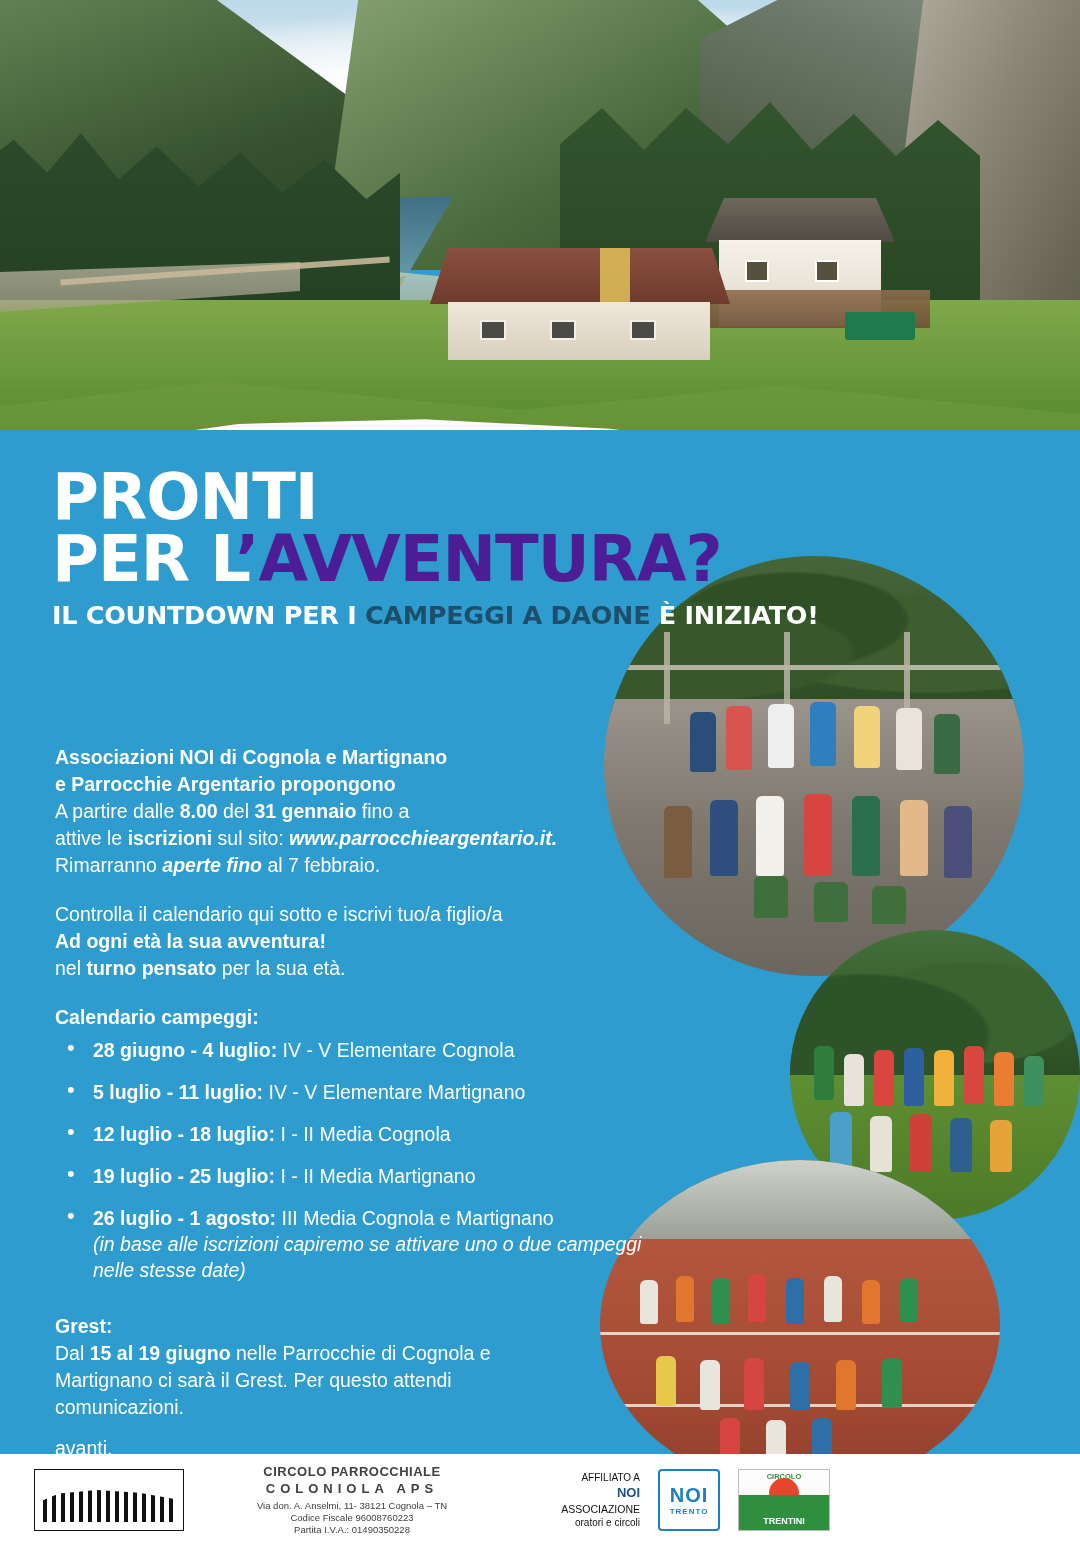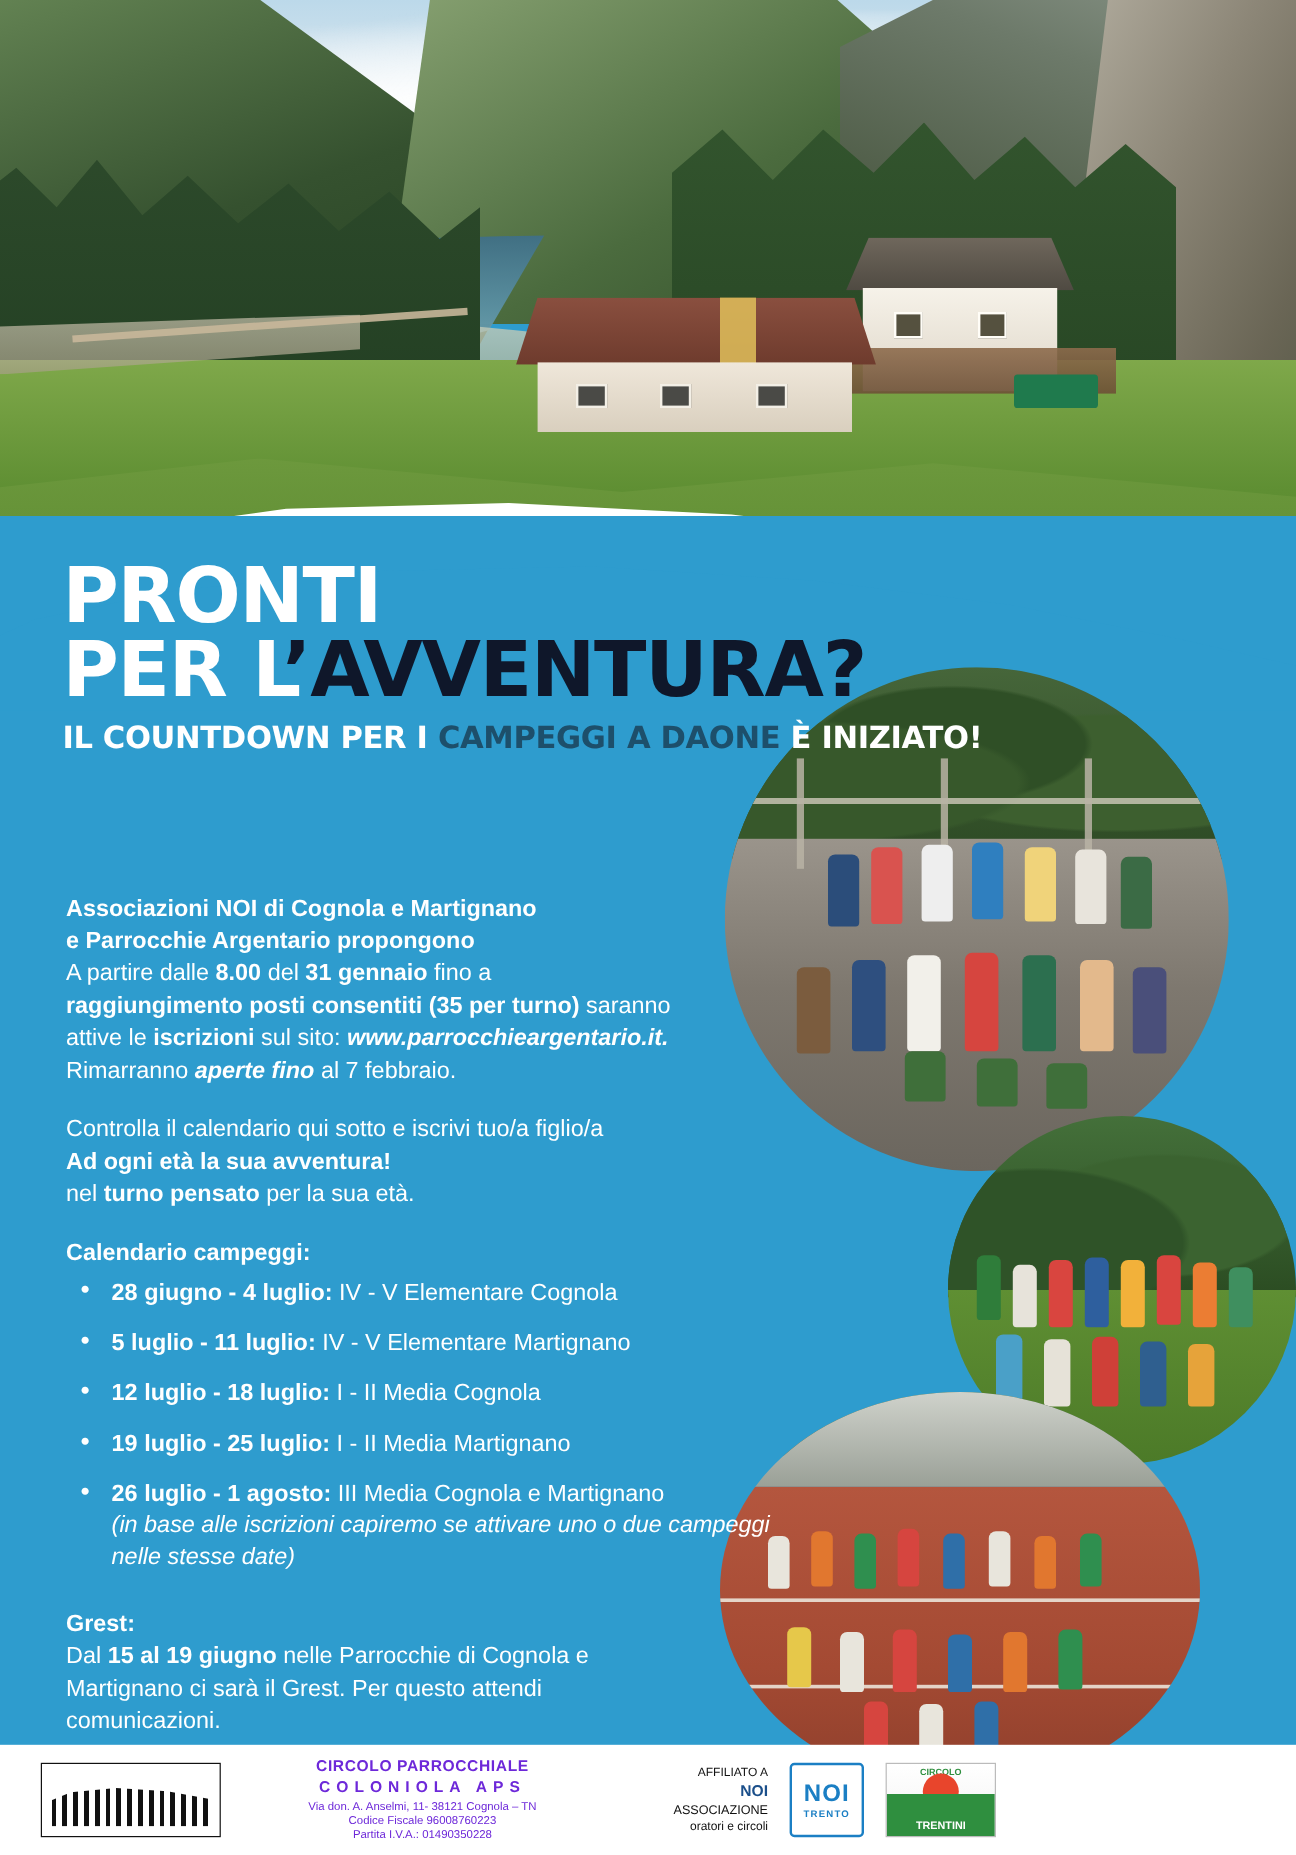--- a/index.html
+++ b/index.html
@@ -172,21 +172,21 @@
   }
   .h1 {
     font-family:"DejaVu Sans", sans-serif;
     font-weight:bold;
     font-size:64px;
     line-height:62px;
     letter-spacing:-1px;
     color:#ffffff;
     margin:0;
   }
-  .h1 .dark { color:#0f172a; }
+  .h1 .dark { color:#4c1d95; }
   .h2 {
     margin:10px 0 0 0;
     font-family:"DejaVu Sans", sans-serif;
     font-weight:bold;
     font-size:25.5px;
     letter-spacing:-0.3px;
     color:#ffffff;
     white-space:nowrap;
   }
   .h2 .dark { color:#1d4f6b; }
@@ -274,21 +274,21 @@
     border:1px solid #111; background:#fff;
     display:flex; align-items:center; justify-content:center;
     overflow:hidden;
   }
   .logo-colonia { width:150px; height:62px; position:relative; }
   .logo-colonia .bld {
     position:absolute; left:8px; bottom:8px; width:134px; height:34px;
     background:repeating-linear-gradient(90deg,#111 0 4px,#fff 4px 9px);
     clip-path: polygon(0 36%, 12% 16%, 40% 6%, 72% 14%, 100% 34%, 100% 100%, 0 100%);
   }
-  .footer-text { width:300px; text-align:center; color:#6d28d9; line-height:1.25; }
+  .footer-text { width:300px; text-align:center; color:#404040; line-height:1.25; }
   .ft-l1 { font-size:13px; font-weight:bold; letter-spacing:.5px; }
   .ft-l2 { font-size:13px; font-weight:bold; letter-spacing:5px; }
   .ft-l3 { font-size:9.5px; margin-top:3px; }
   .ft-l4 { font-size:9.5px; }
   .ft-l5 { font-size:9.5px; }
   .affil { width:120px; color:#111; font-size:10px; line-height:1.35;text-align:right; }
   .affil .big { font-weight:bold; font-size:13px; color:#1b4f8a; }
   .affil .b2 { font-weight:normal; font-size:10.5px; }
   .noi-logo {
     width:62px; height:62px; border:2px solid #1b7fc4; border-radius:4px;
@@ -430,21 +430,20 @@
     <div class="h1"><span>PER L</span><span class="dark">’AVVENTURA?</span></div>
     <div class="h2"><span>IL COUNTDOWN PER I</span> <span class="dark">CAMPEGGI A DAONE</span> <span>È INIZIATO!</span></div>
   </div>
 
   <div class="body">
 
     <div>
       <div class="p bold">Associazioni NOI di Cognola e Martignano</div>
       <div class="p bold">e Parrocchie Argentario propongono</div>
       <div class="p"><span>A partire dalle </span><b>8.00</b><span> del </span><b>31 gennaio</b><span> fino a</span></div>
-      <div class="p"><b>raggiungimento posti consentiti (35 per turno)</b><span> saranno</span></div>
       <div class="p"><span>attive le </span><b>iscrizioni</b><span> sul sito: </span><i class="bold">www.parrocchieargentario.it.</i></div>
       <div class="p"><span>Rimarranno </span><i class="bold">aperte fino</i><span> al 7 febbraio.</span></div>
     </div>
 
     <div class="gap"></div>
 
     <div>
       <div class="p">Controlla il calendario qui sotto e iscrivi tuo/a figlio/a</div>
       <div class="p sec-title">Ad ogni età la sua avventura!</div>
       <div class="p"><span>nel </span><b>turno pensato</b><span> per la sua età.</span></div>

